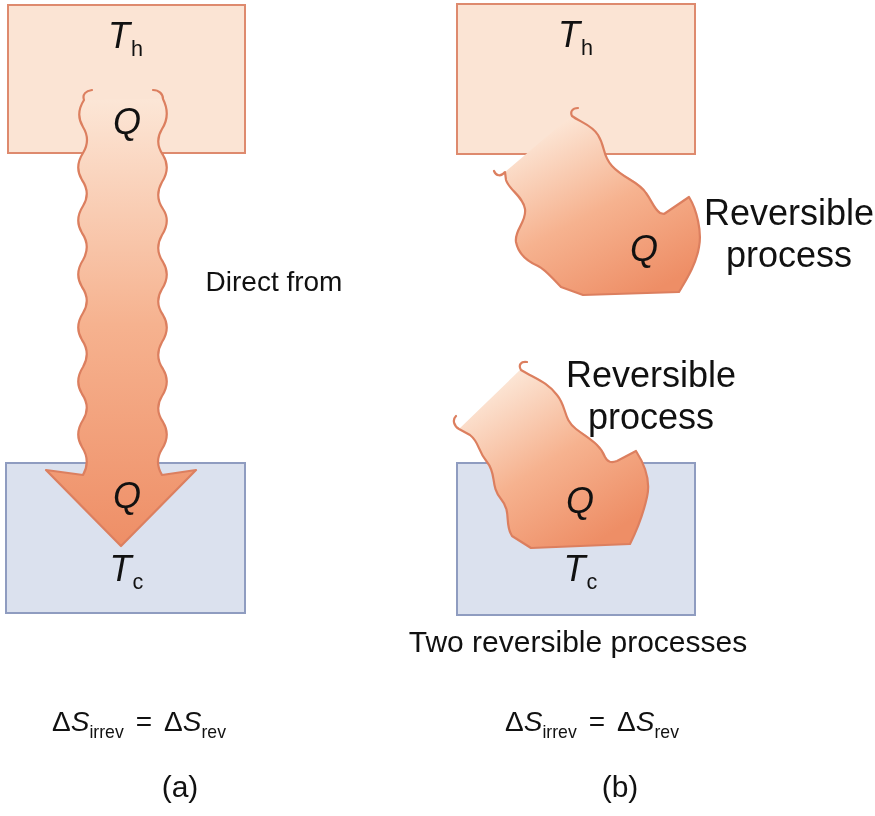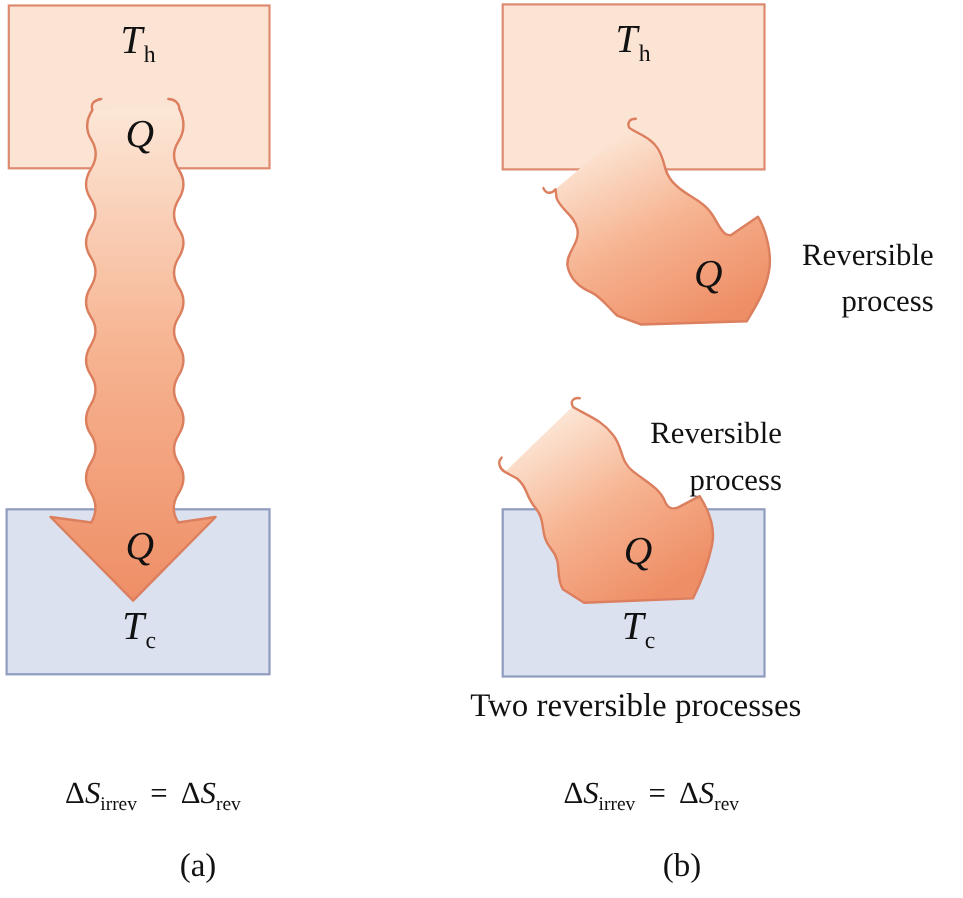--- a/index.html
+++ b/index.html
@@ -9,31 +9,30 @@
     background:#ffffff;
     font-family:"Liberation Sans", sans-serif;
     color:#111111;
     overflow:hidden;
   }
   svg.layer{position:absolute;left:0;top:0;}
   .lbl{
     position:absolute;
     transform:translateX(-50%);
     white-space:nowrap;
-    text-align:right;
+    text-align:center;
     line-height:1.0;
-    font-family:Liberation Serif, serif;
   }
   .tlabel{font-size:36px;font-style:italic;letter-spacing:1px;}
   .qlabel{font-size:36px;font-style:italic;}
   sub{font-size:0.6em;font-style:normal;line-height:0;}
   .note{font-size:28px;line-height:44px;}
   .note .conn{margin:0 9px;}
   .note i{font-style:italic;}
-  .procnote{font-size:28px;line-height:42px;margin-top:20px;}
+  .procnote{font-size:36px;line-height:42px;}
   .caption{font-size:30px;}
   .equation{font-size:28px;}
   .equation i{font-style:italic;}
   .equation sub{font-size:0.63em;}
   .equation .rel{margin:0 12px;}
   .tag{font-size:30px;}
 </style>
 </head>
 <body>
 
@@ -127,20 +126,21 @@
                C 477,450 480,443 470,435
                L 459,429 C 454,426 452,420 456,416" stroke="#dc7f5f"></path>
     </g>
   </svg>
 
   <div class="lbl tlabel" style="left:126px;top:18px;"><i>T</i><sub>h</sub></div>
 
   <div class="lbl qlabel" style="left:127px;top:104px;">Q</div>
 
   <div class="lbl note" style="left:274px;top:260px;">
+    <div>Direct from</div>
   </div>
 
   <div class="lbl qlabel" style="left:127px;top:478px;">Q</div>
 
   <div class="lbl tlabel" style="left:127px;top:551px;"><i>T</i><sub>c</sub></div>
 
 
   <div class="lbl equation" style="left:139px;top:708px;"><span>Δ</span><i>S</i><sub>irrev</sub><span class="rel">=</span><span>Δ</span><i>S</i><sub>rev</sub></div>
 
   <div class="lbl tag" style="left:180px;top:772px;">(a)</div>

